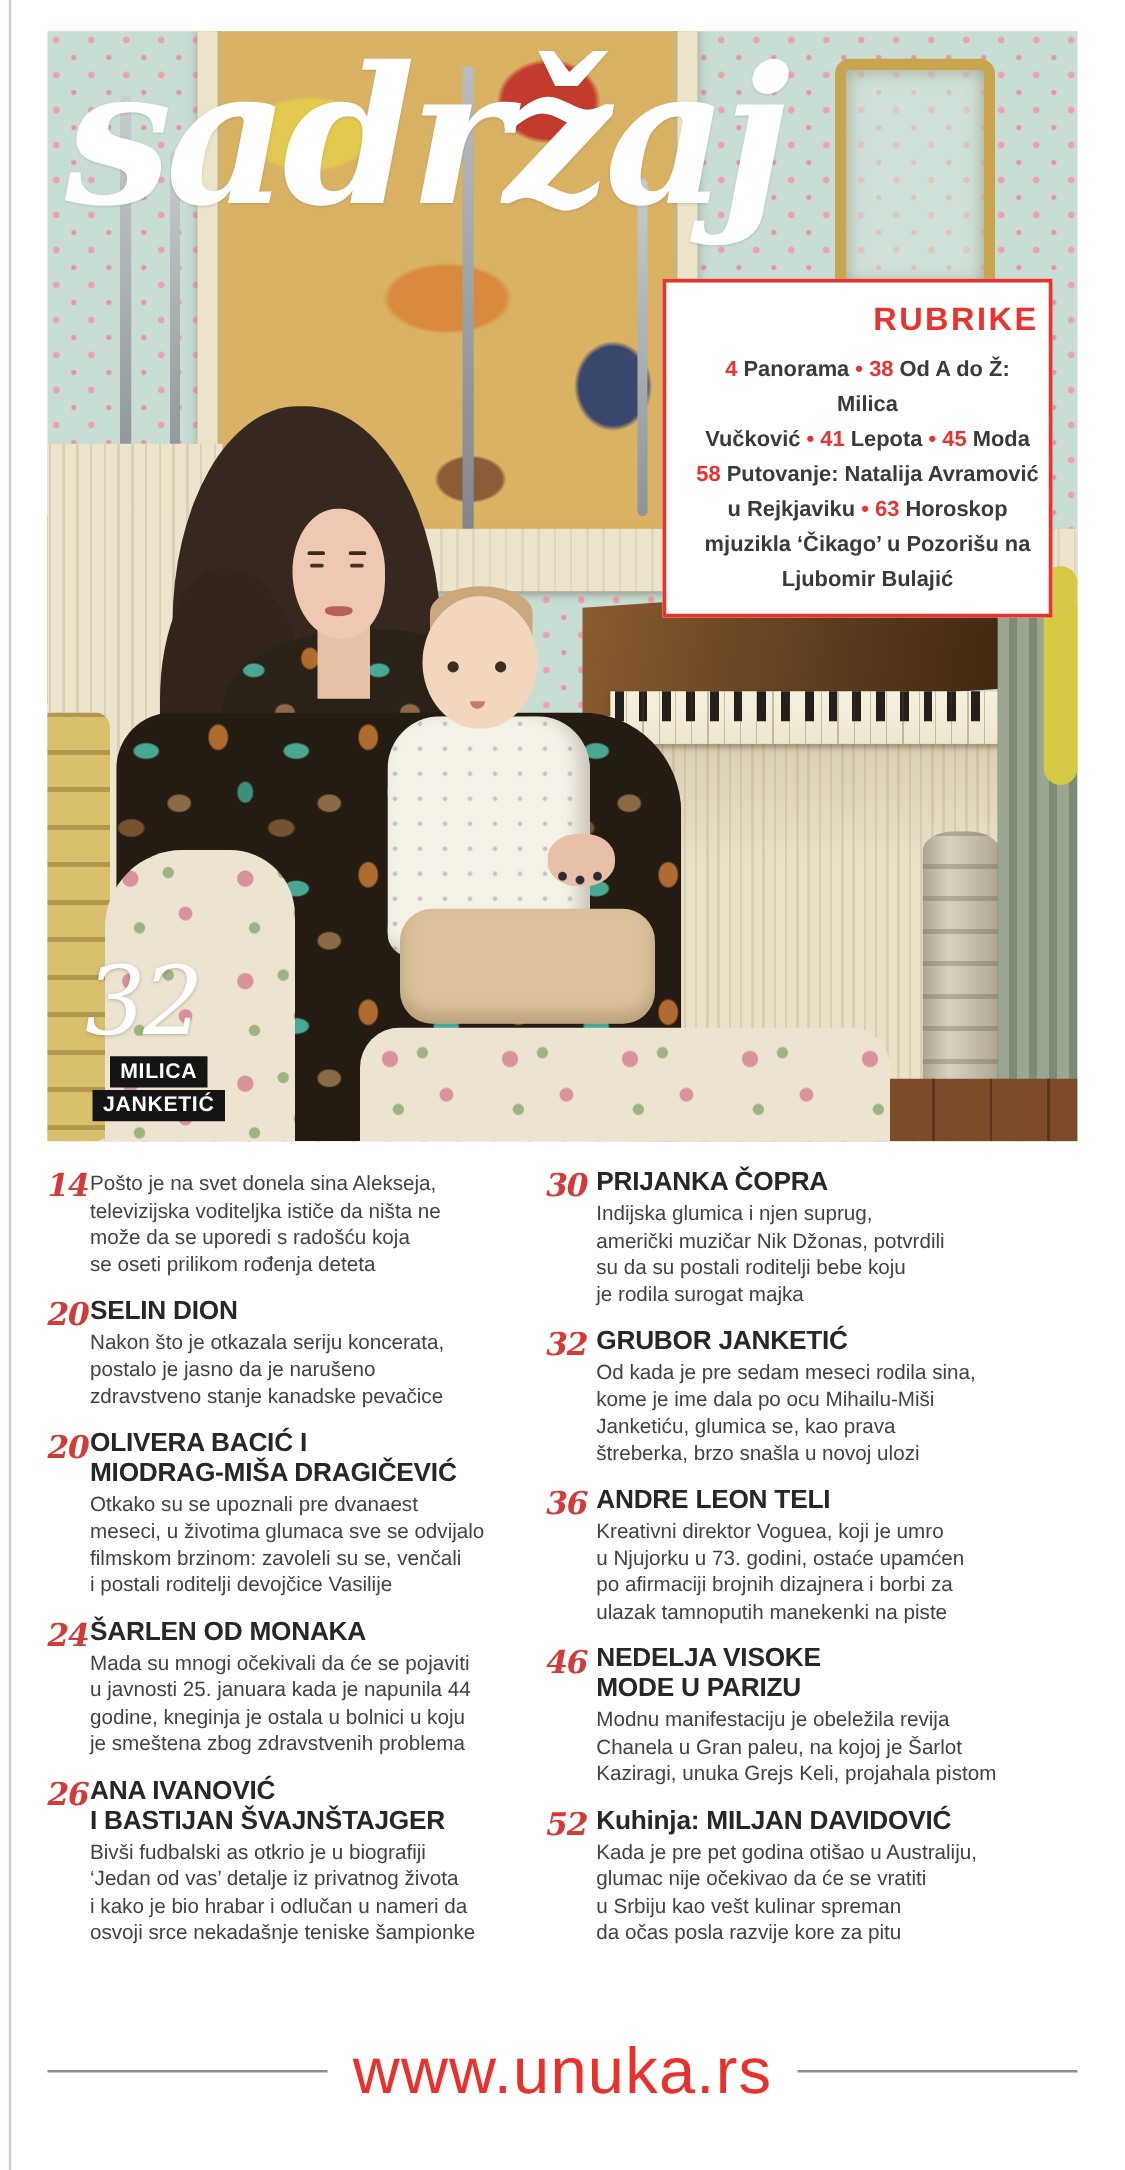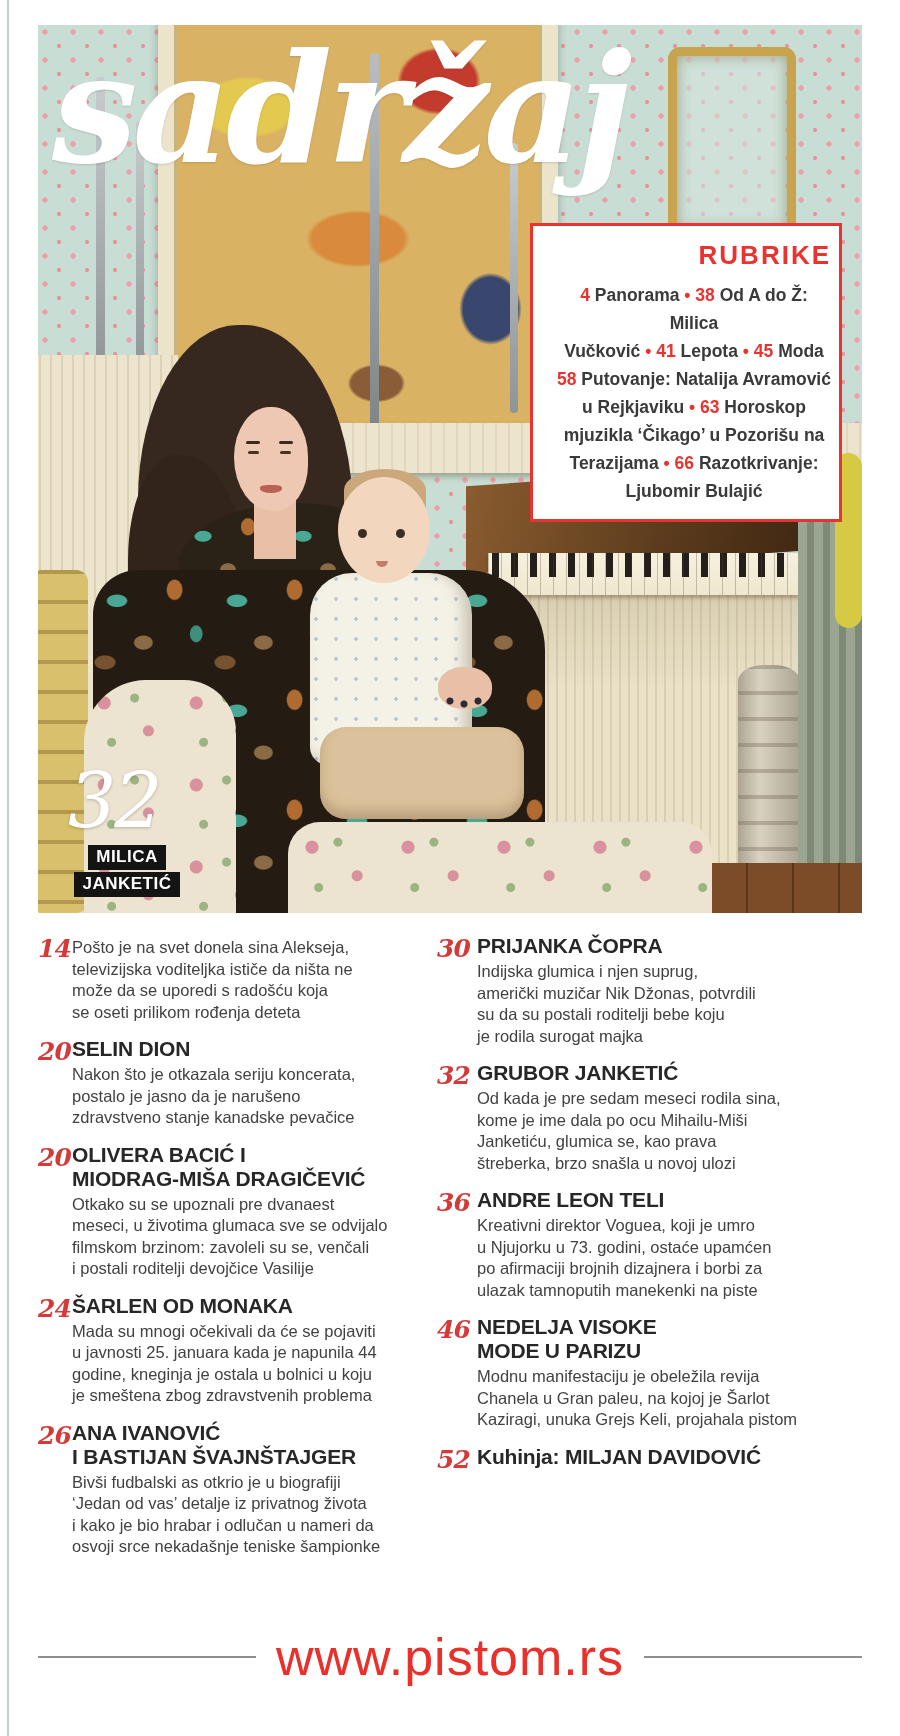--- a/index.html
+++ b/index.html
@@ -246,21 +246,20 @@
   <div class="sadrzaj">sadržaj</div>
 
   <div class="rubrike">
     <div class="rubrike-title">RUBRIKE</div>
     <div id="rubrike-lines">
         <div class="rline"><span class="rn">4</span> Panorama <span class="rn">•</span> <span class="rn">38</span> Od A do Ž: Milica</div>
         <div class="rline">Vučković <span class="rn">•</span> <span class="rn">41</span> Lepota <span class="rn">•</span> <span class="rn">45</span> Moda</div>
         <div class="rline"><span class="rn">58</span> Putovanje: Natalija Avramović</div>
         <div class="rline">u Rejkjaviku <span class="rn">•</span> <span class="rn">63</span> Horoskop</div>
         <div class="rline">mjuzikla ‘Čikago’ u Pozorišu na</div>
-        <div class="rline">Terazijama <span class="rn">•</span> <span class="rn">66</span> Razotkrivanje:</div>
         <div class="rline">Ljubomir Bulajić</div>
       </div>
   </div>
 
   <div class="feature">
     <div class="feature-num">32</div>
     <div class="feature-tags">
       <span class="ftag">MILICA</span><br>
       <span class="ftag">JANKETIĆ</span>
     </div>
@@ -330,22 +329,23 @@
         <div class="enum">46</div>
         <div class="econtent">
           <div class="etitle">NEDELJA VISOKE<br>MODE U PARIZU</div>
           <div class="ebody">Modnu manifestaciju je obeležila revija<br>Chanela u Gran paleu, na kojoj je Šarlot<br>Kaziragi, unuka Grejs Keli, projahala pistom</div>
         </div>
       </div>
       <div class="entry">
         <div class="enum">52</div>
         <div class="econtent">
           <div class="etitle">Kuhinja: MILJAN DAVIDOVIĆ</div>
+          <div class="ebody">Kada je pre pet godina otišao u Australiju,<br>glumac nije očekivao da će se vratiti<br>u Srbiju kao vešt kulinar spreman<br>da očas posla razvije kore za pitu</div>
         </div>
       </div>
     </div>
 </div>
 
 <div class="footer">
   <div class="fline"></div>
-  <div class="furl">www.pistom.rs</div>
+  <div class="furl">www.unuka.rs</div>
   <div class="fline"></div>
 </div>
 
 </body></html>

